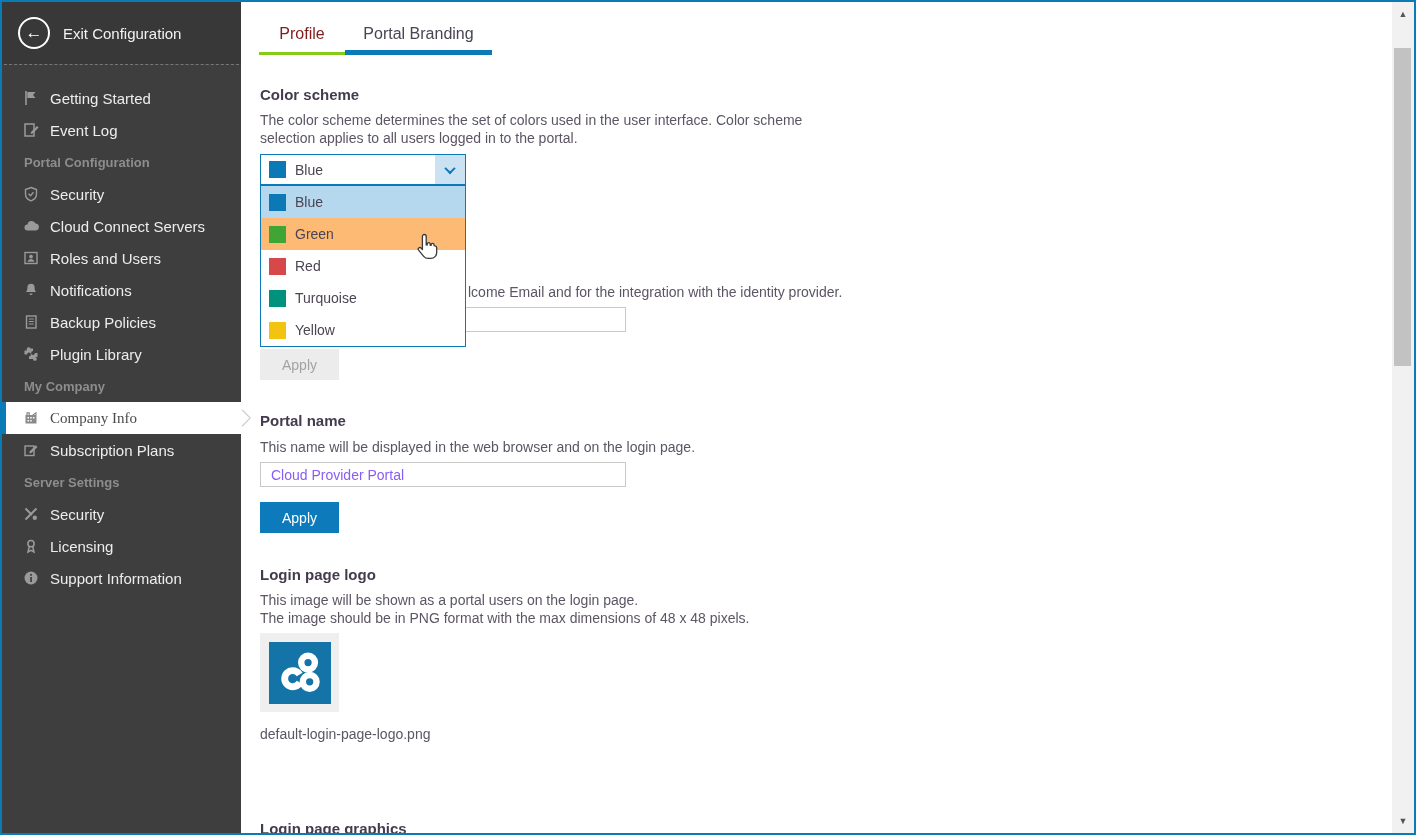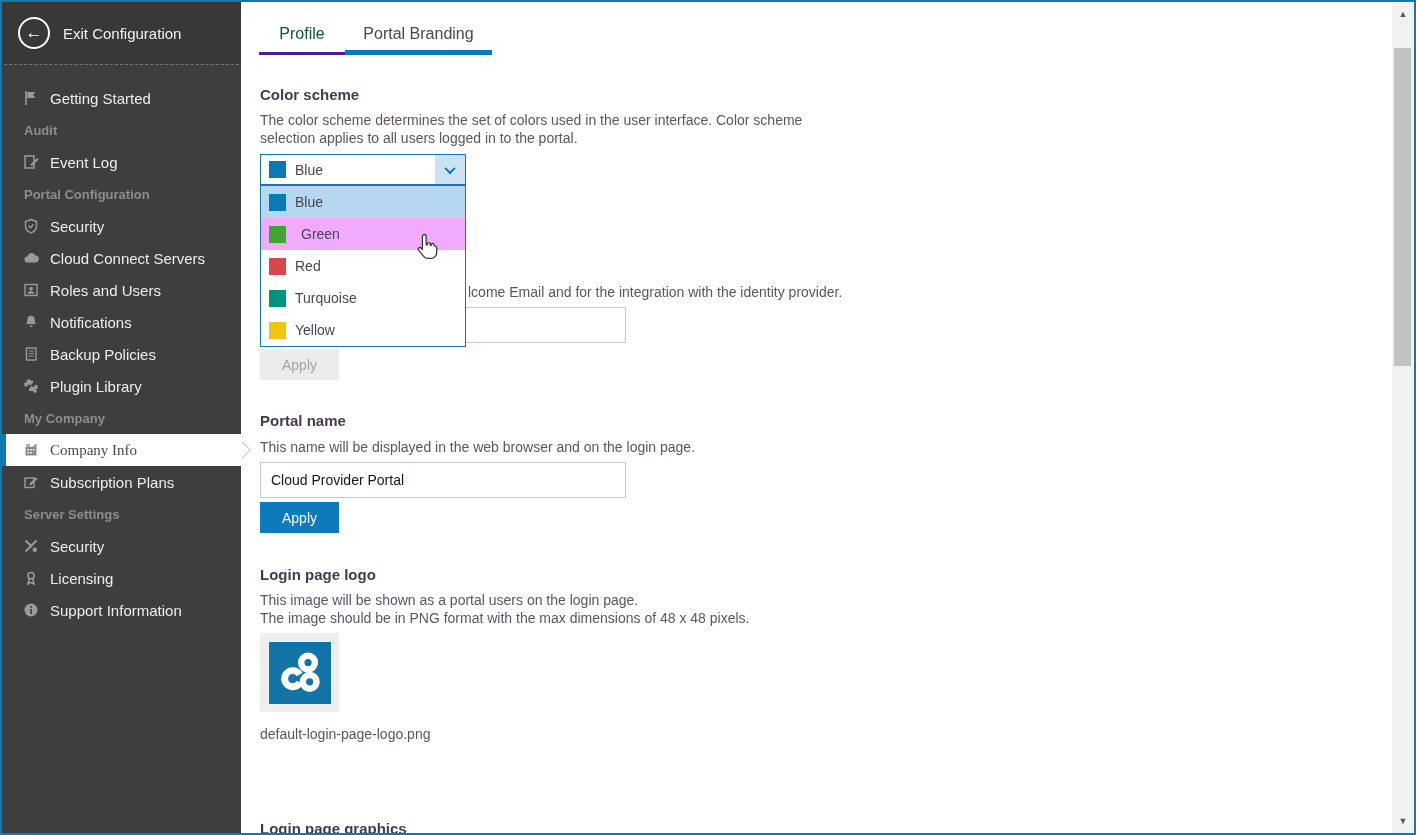--- a/index.html
+++ b/index.html
@@ -20,42 +20,42 @@
   .nav-item.selected .lbl { color:#4a4a4a; }
   .nav-item.selected::after { content:""; position:absolute; right:-6px; top:50%; width:12px; height:12px; background:#fff;
      transform:translateY(-50%) rotate(45deg); box-shadow:1px -1px 1px rgba(0,0,0,0.25); }
   .section-label { height:32px; display:flex; align-items:center; padding-left:22px; color:#8d8d8d; font-size:13px; font-weight:bold; white-space:nowrap; }
 
   
   .content { position:absolute; left:239px; top:0; right:22px; bottom:0; background:#fff; }
 
   .tabs { position:absolute; left:18px; top:23px; display:flex; }
   .tab { cursor:pointer; font-size:16px; text-align:center; padding-bottom:9px; }
-  .tab-profile { width:86px; color:#14532d; border-bottom:3px solid #4c1d95; }
+  .tab-profile { width:86px; color:#7f1d1d; border-bottom:3px solid #84cc16; }
   .tab-branding { width:147px; color:#4b4453; border-bottom:5px solid #0d7ab8; padding-bottom:7px; }
 
   .h-bold { position:absolute; font-size:15px; font-weight:bold; color:#443c4e; white-space:nowrap; }
   .desc { position:absolute; font-size:14px; color:#5c5564; line-height:18px; white-space:nowrap; }
 
   
   .select-box { position:absolute; left:19px; top:152px; width:206px; height:31px; background:#fff; border:1px solid #0b79b5; display:flex; align-items:center; cursor:pointer; z-index:31; }
   .swatch { width:17px; height:17px; flex:0 0 auto; }
   .select-box .swatch { margin-left:8px; }
   .select-box .sel-lbl { font-size:14px; color:#4b4453; margin-left:9px; flex:1; }
   .chev-btn { width:30px; height:100%; background:#cbe2f3; display:flex; align-items:center; justify-content:center; }
   .chev { width:8px; height:8px; border-right:2px solid #0b79b5; border-bottom:2px solid #0b79b5; transform:rotate(45deg) translate(-1px,-1px); }
 
   .dropdown-panel { position:absolute; left:19px; top:183px; width:206px; background:#fff; border:1px solid #0b79b5; z-index:30; }
   .dd-row { height:32px; display:flex; align-items:center; cursor:pointer; }
   .dd-row .swatch { margin-left:8px; }
   .dd-row .opt-lbl { font-size:14px; color:#4b4453; margin-left:9px; }
   .dd-row.selected { background:#b5d8ef; }
-  .dd-row.hover { background:#f0abfc;gap:6px; }
-
-  .text-input { position:absolute; height:36px; border:1px solid #c9c9c9; background:#fff; font-size:14px; color:#0f172a; padding:0 10px; font-family:"Liberation Sans", sans-serif; }
+  .dd-row.hover { background:#fdba74; }
+
+  .text-input { position:absolute; height:25px; border:1px solid #c9c9c9; background:#fff; font-size:14px; color:#8b5cf6; padding:0 10px; font-family:"Liberation Sans", sans-serif; }
   .btn { position:absolute; width:79px; height:31px; display:flex; align-items:center; justify-content:center; font-size:14px; cursor:pointer; }
   .btn.primary { background:#0d7bbb; color:#ffffff; }
   .btn.disabled { background:#ececec; color:#a3a3a3; cursor:default; }
 
   .logo-tile { position:absolute; left:19px; top:631px; width:79px; height:79px; background:#efefef; display:flex; align-items:center; justify-content:center; }
   .logo-blue { width:62px; height:62px; background:#1474a8; display:flex; align-items:center; justify-content:center; }
 
   .link-row { position:absolute; top:760px; left:19px; display:flex; align-items:center; }
   .folder-ic { width:17px; height:14px; position:relative; margin-right:7px; }
   .folder-ic::before { content:""; position:absolute; left:0; top:0; width:8px; height:4px; background:#e3aa3d; border-radius:1px 1px 0 0; }
@@ -86,21 +86,20 @@
     <div class="nav-list" id="nav-list">
         <div class="nav-item">
           <span class="ic">
             <svg width="16" height="16" viewBox="0 0 16 16">
               <path d="M3 1v14" stroke="#9a9a9a" stroke-width="1.6"></path>
               <path d="M4.3 2h8.2l-2.5 3 2.5 3H4.3z" fill="#9a9a9a"></path>
             </svg>
           </span>
           <span class="lbl">Getting Started</span>
         </div>
-        <div class="section-label">Audit</div>
         <div class="nav-item">
           <span class="ic">
             <svg width="16" height="16" viewBox="0 0 16 16">
               <rect x="2" y="2" width="9" height="12" fill="none" stroke="#9a9a9a" stroke-width="1.5"></rect>
               <path d="M8 10l6-6 1.6 1.6-6 6L7.6 12z" fill="#9a9a9a"></path>
             </svg>
           </span>
           <span class="lbl">Event Log</span>
         </div>
         <div class="section-label">Portal Configuration</div>

